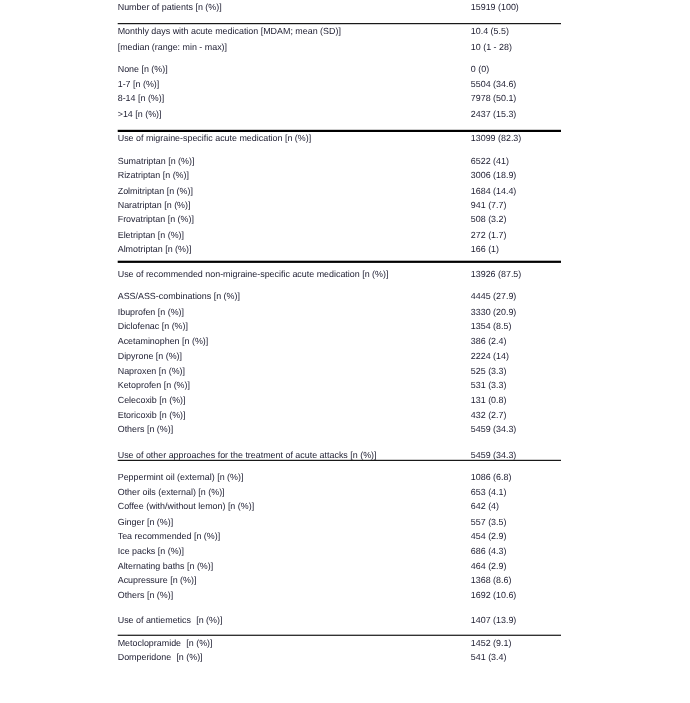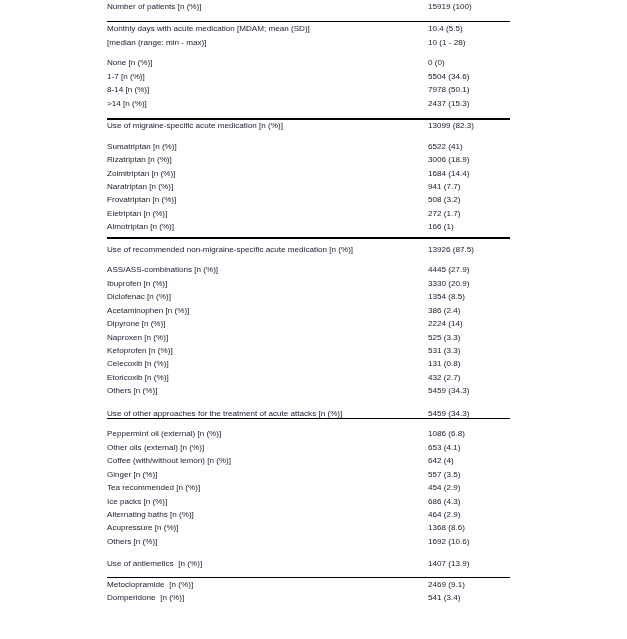--- a/index.html
+++ b/index.html
@@ -410,21 +410,21 @@
           <td></td>
           <td></td>
           <td></td>
           <td></td>
           <td></td>
         </tr>
         <tr class="row-sub">
           <td class="pad"></td>
           <td class="label"><span>Metoclopramide </span><span class="nsuffix wide-suffix">[n (%)]</span></td>
           <td class="gap"></td>
-          <td class="value">2469 (9.1)</td>
+          <td class="value">1452 (9.1)</td>
           <td class="tail"></td>
         </tr>
         <tr class="row-sub">
           <td class="pad"></td>
           <td class="label"><span>Domperidone </span><span class="nsuffix wide-suffix">[n (%)]</span></td>
           <td class="gap"></td>
           <td class="value">541 (3.4)</td>
           <td class="tail"></td>
         </tr>
       </tbody>

